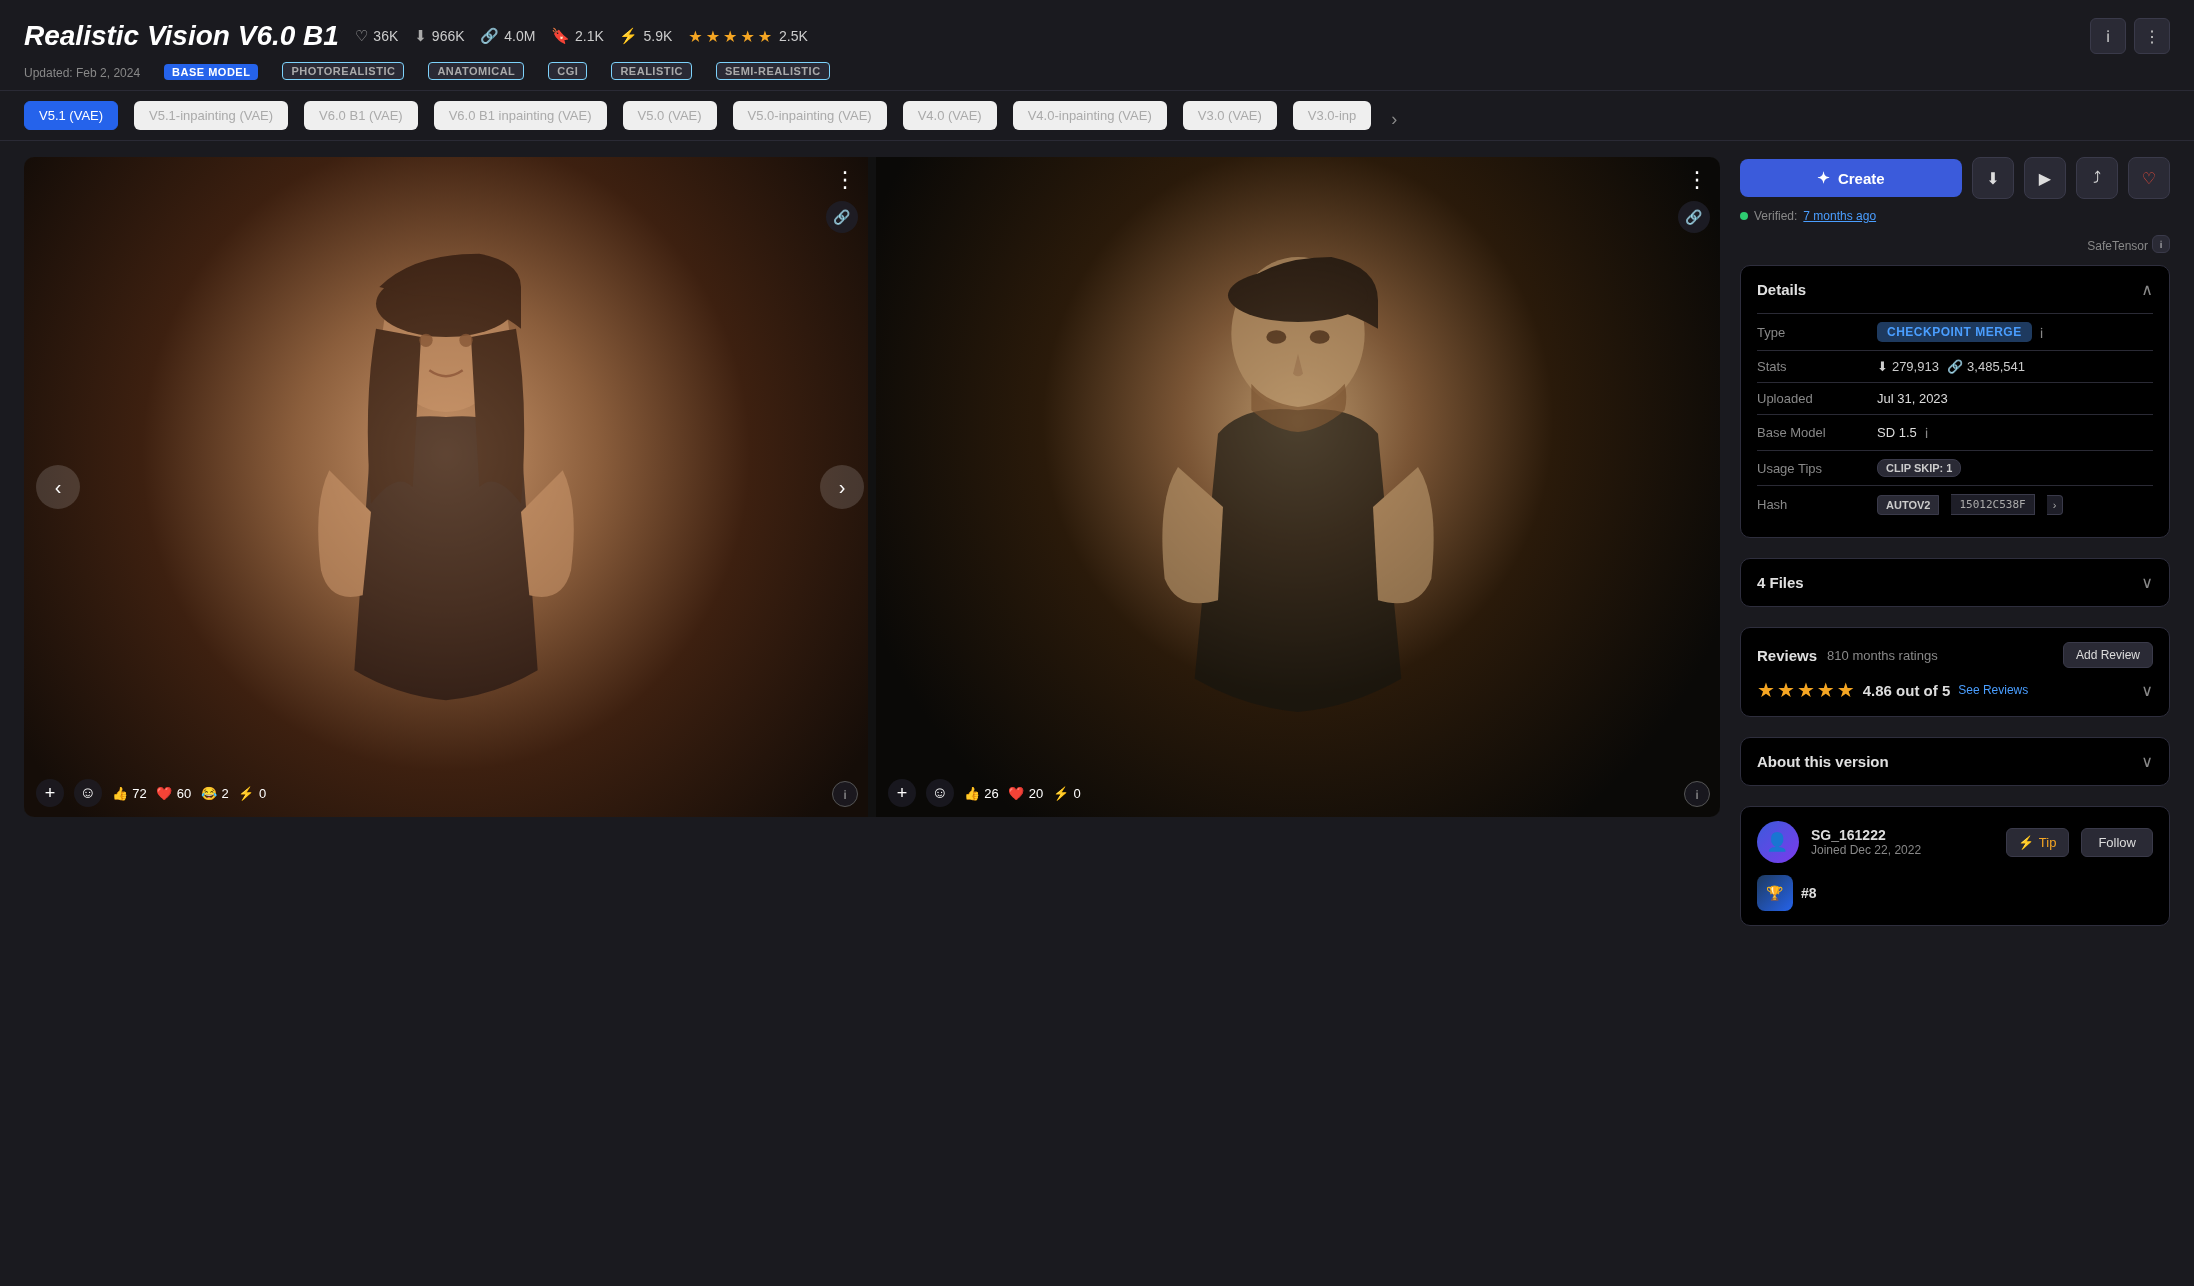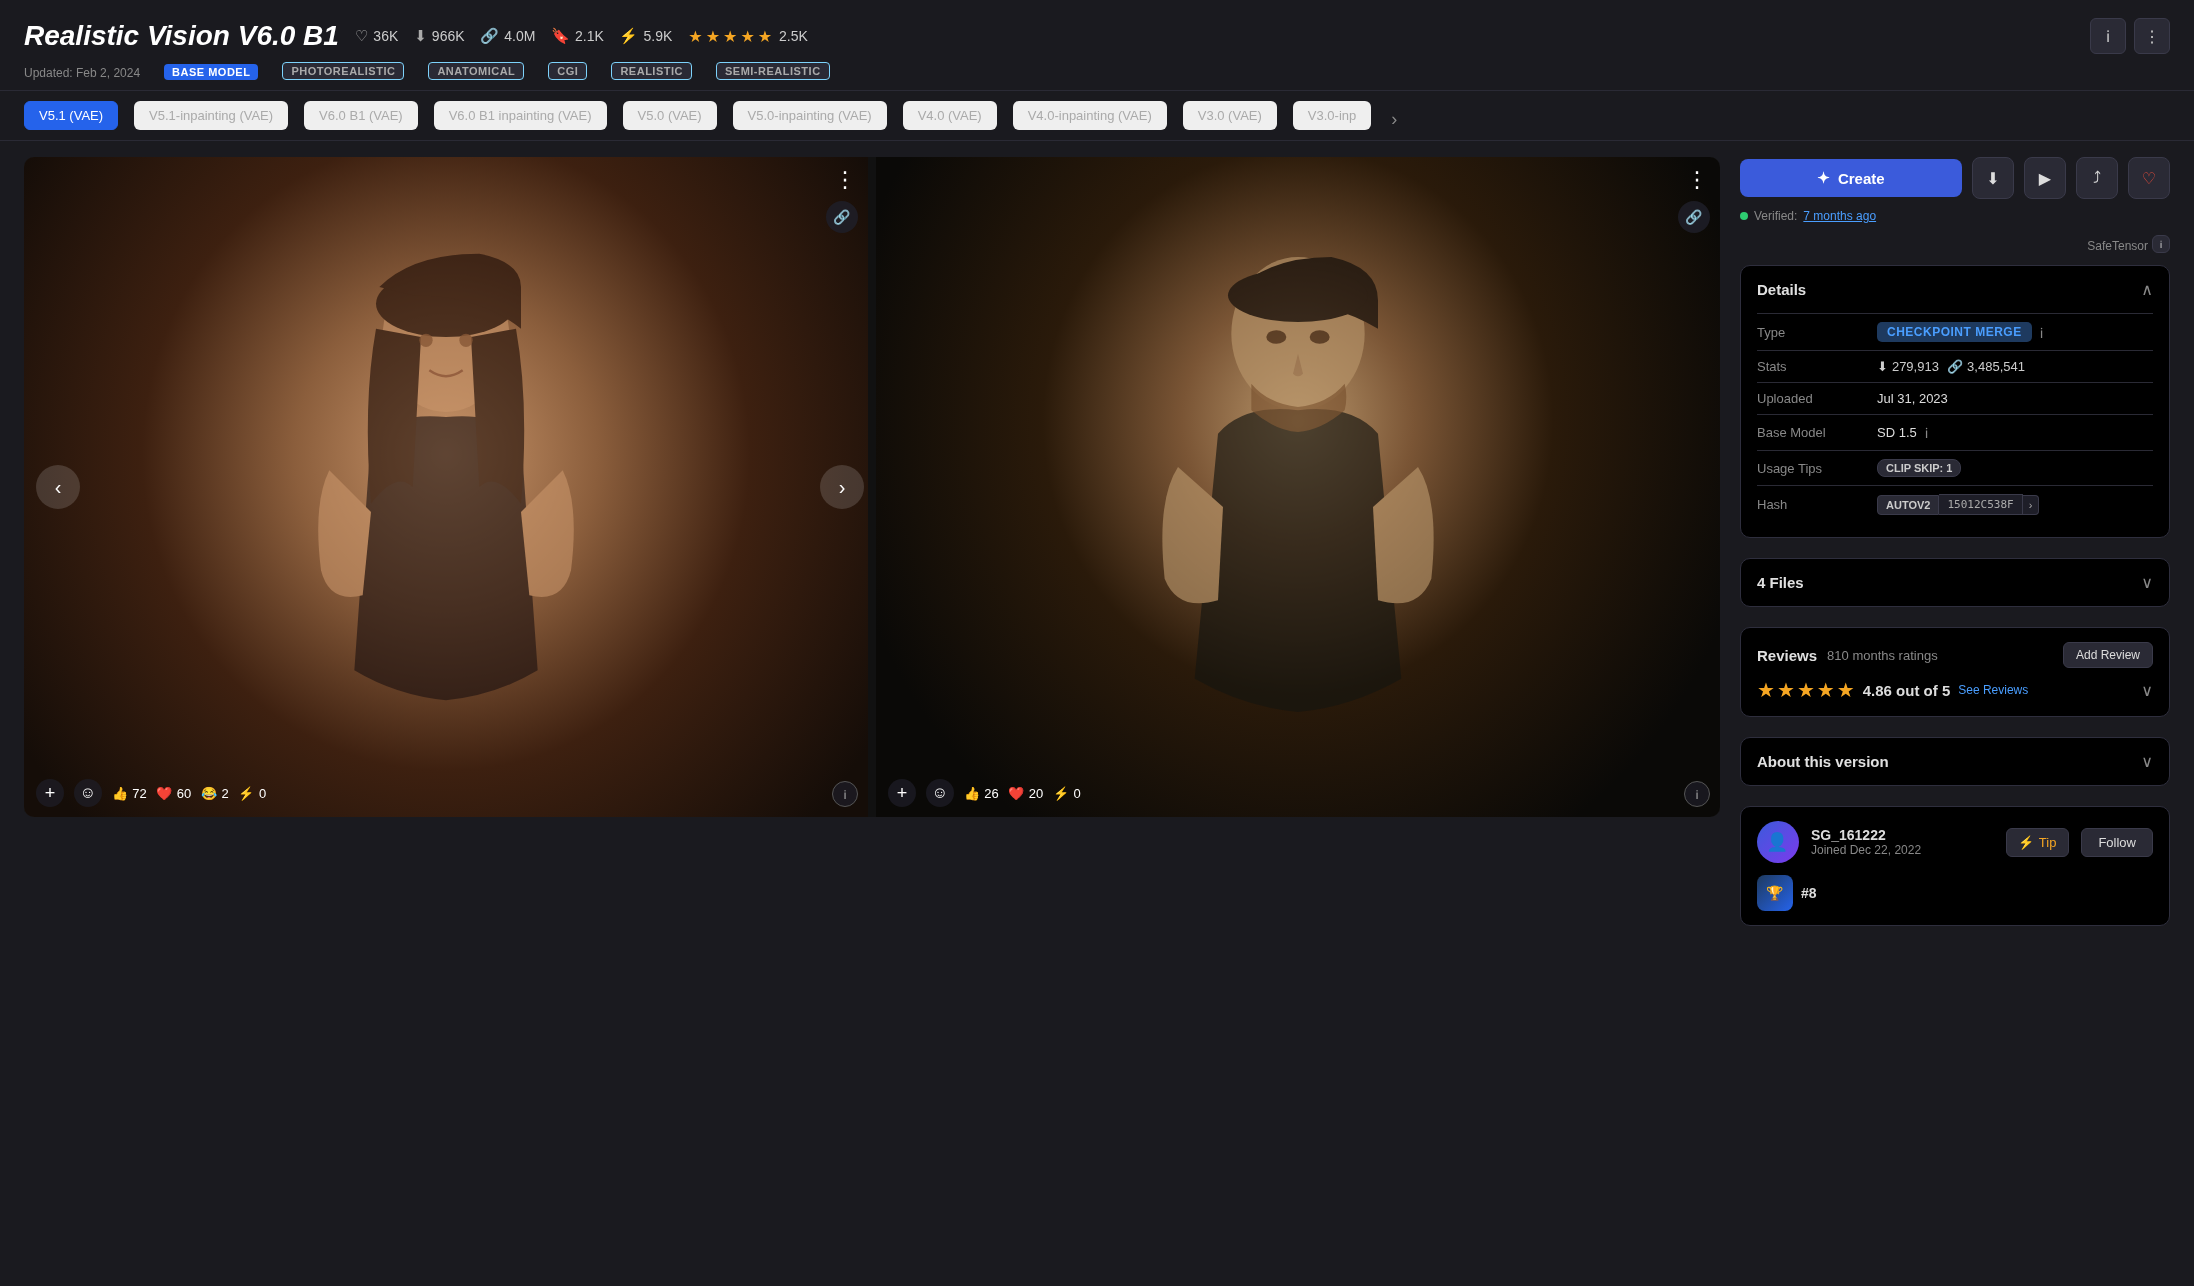--- a/index.html
+++ b/index.html
@@ -330,21 +330,21 @@
       border: 1px solid #3a3a4a;
       color: #ccc;
       padding: 2px 8px;
       border-radius: 8px;
       font-size: 11px;
       font-weight: 600;
     }
     .hash-group {
       display: flex;
       align-items: center;
-      gap: 0;
+      gap: 12px;
     }
     .hash-tag {
       background: #2a2a35;
       border: 1px solid #3a3a4a;
       color: #ccc;
       padding: 3px 8px;
       font-size: 11px;
       border-radius: 4px 0 0 4px;
       font-weight: 600;
     }

